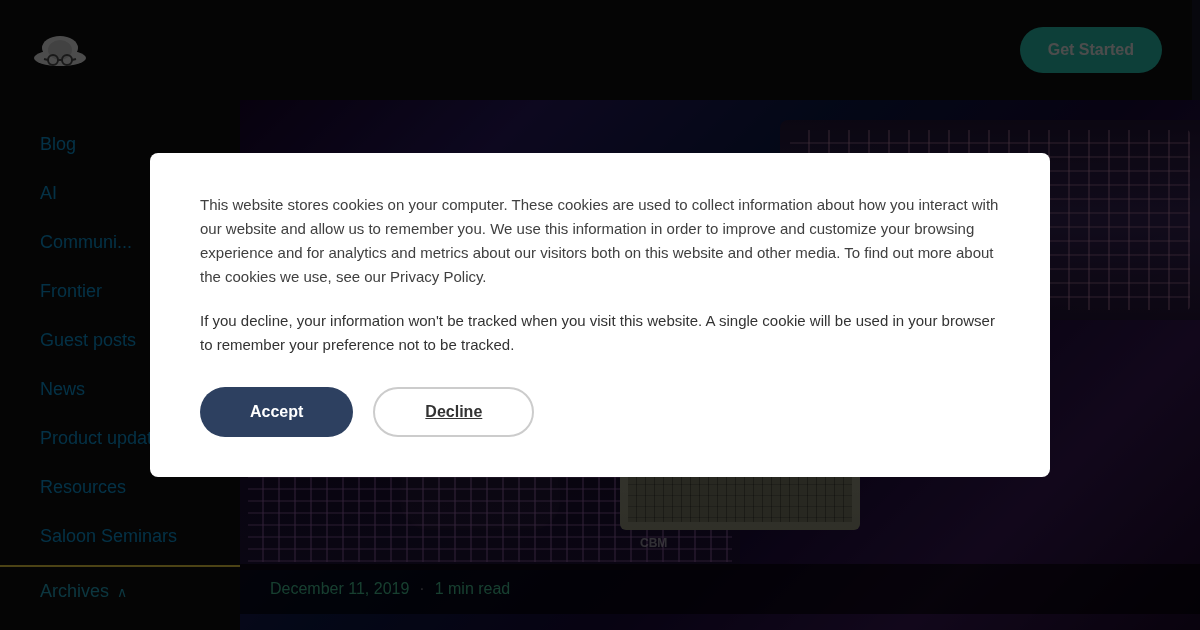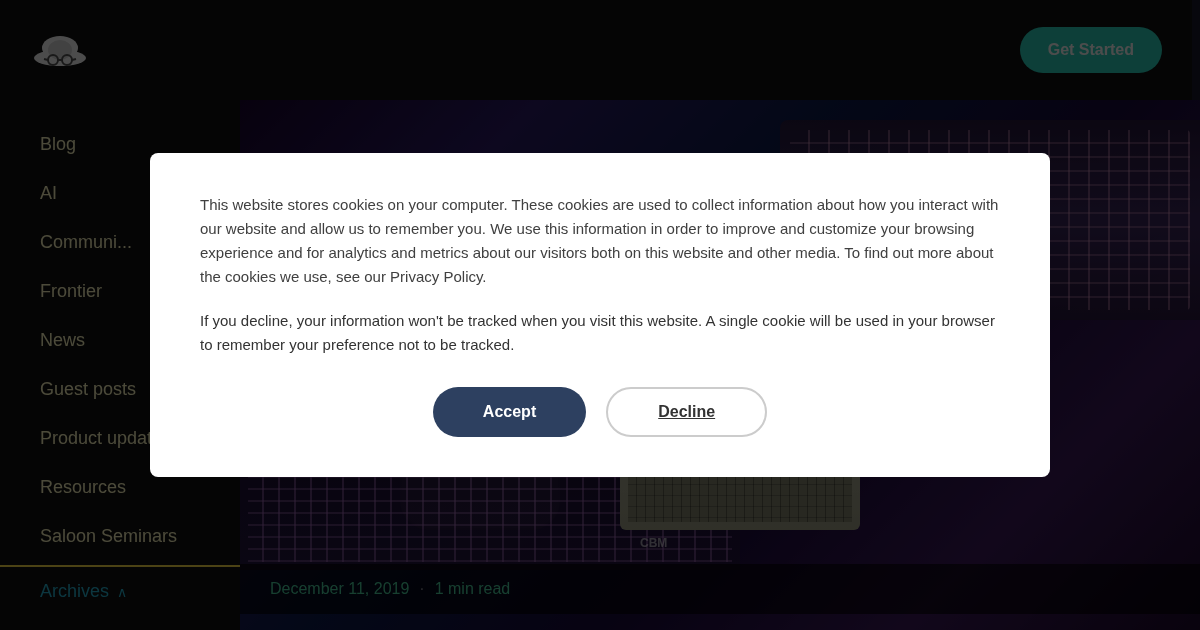--- a/index.html
+++ b/index.html
@@ -60,21 +60,21 @@
       width: 240px;
       height: calc(630px - 100px);
       background: #111;
       padding: 20px 0;
       z-index: 50;
     }
 
     .sidebar-item {
       display: block;
       padding: 14px 40px;
-      color: #fef9c3;
+      color: #0ea5e9;
       font-size: 18px;
       cursor: pointer;
       text-decoration: none;
     }
 
     .sidebar-item-archives {
       display: flex;
       align-items: center;
       gap: 8px;
       padding: 14px 40px;
@@ -372,21 +372,20 @@
 
     .cookie-text-2 {
       color: #333;
       font-size: 15px;
       line-height: 1.6;
       margin-bottom: 30px;
     }
 
     .cookie-buttons {
       display: flex;
-      justify-content: center;
       gap: 20px;
     }
 
     .accept-btn {
       background: #2d4060;
       color: #fff;
       border: none;
       border-radius: 30px;
       padding: 14px 50px;
       font-size: 16px;
@@ -443,22 +442,22 @@
   </div>
   <div class="header-spacer"></div>
   <button class="get-started-btn">Get Started</button>
 </div>
 
 <div class="sidebar">
   <a class="sidebar-item">Blog</a>
   <a class="sidebar-item">AI</a>
   <a class="sidebar-item">Communi...</a>
   <a class="sidebar-item">Frontier</a>
+  <a class="sidebar-item">Guest posts</a>
   <a class="sidebar-item">News</a>
-  <a class="sidebar-item">Guest posts</a>
   <a class="sidebar-item">Product updates</a>
   <a class="sidebar-item">Resources</a>
   <a class="sidebar-item">Saloon Seminars</a>
   <div class="sidebar-item-archives">
     <span>Archives</span>
     <span class="chevron-icon">∧</span>
   </div>
 </div>
 
 <div class="main-content">

